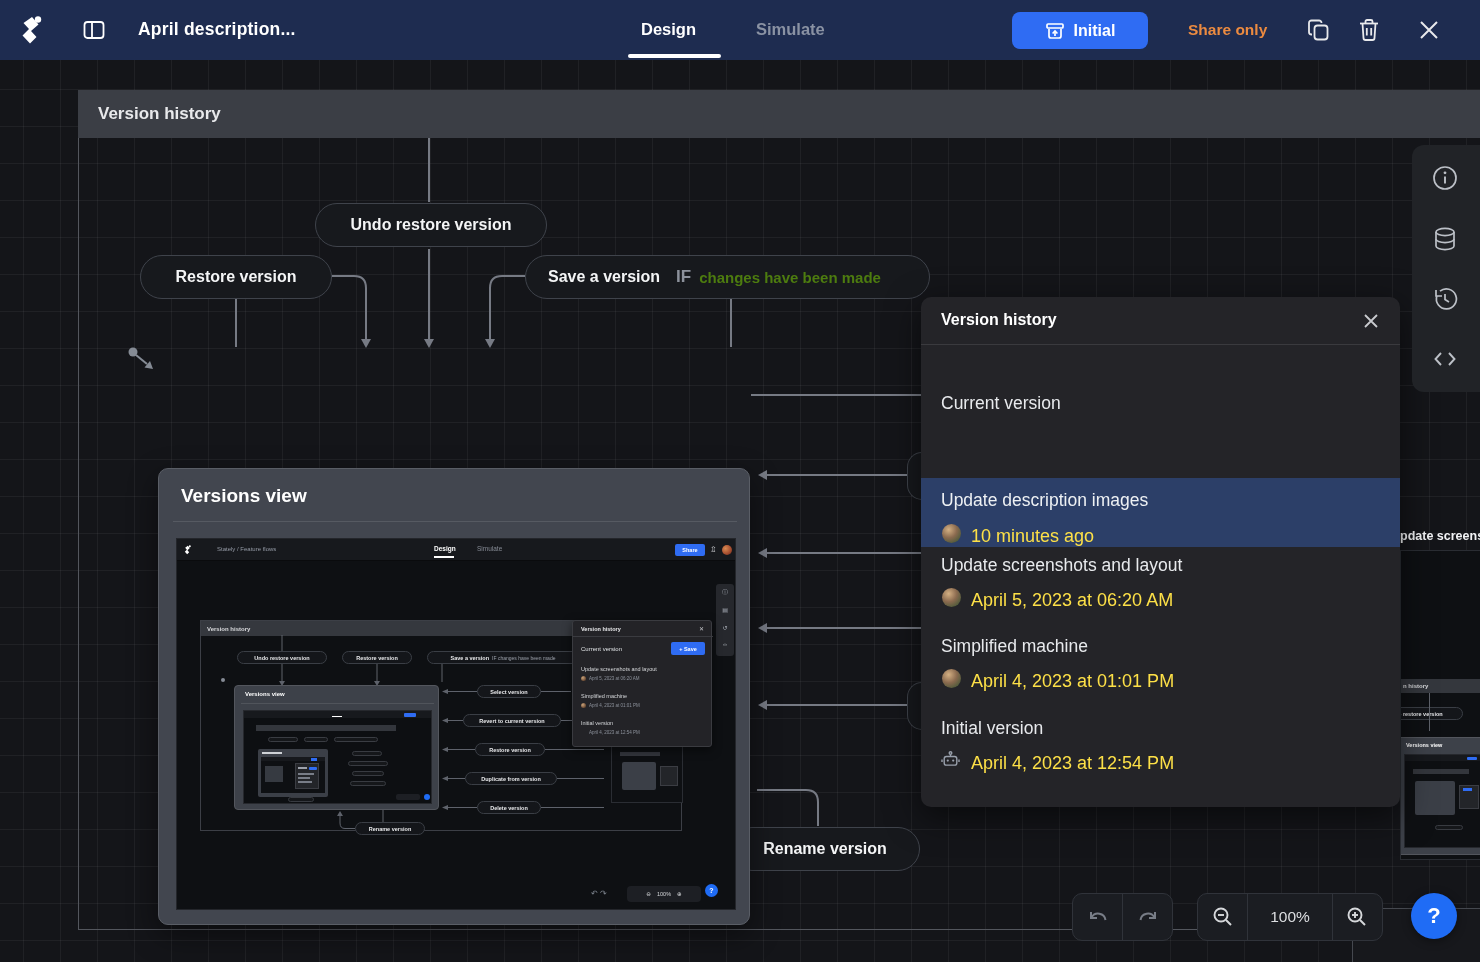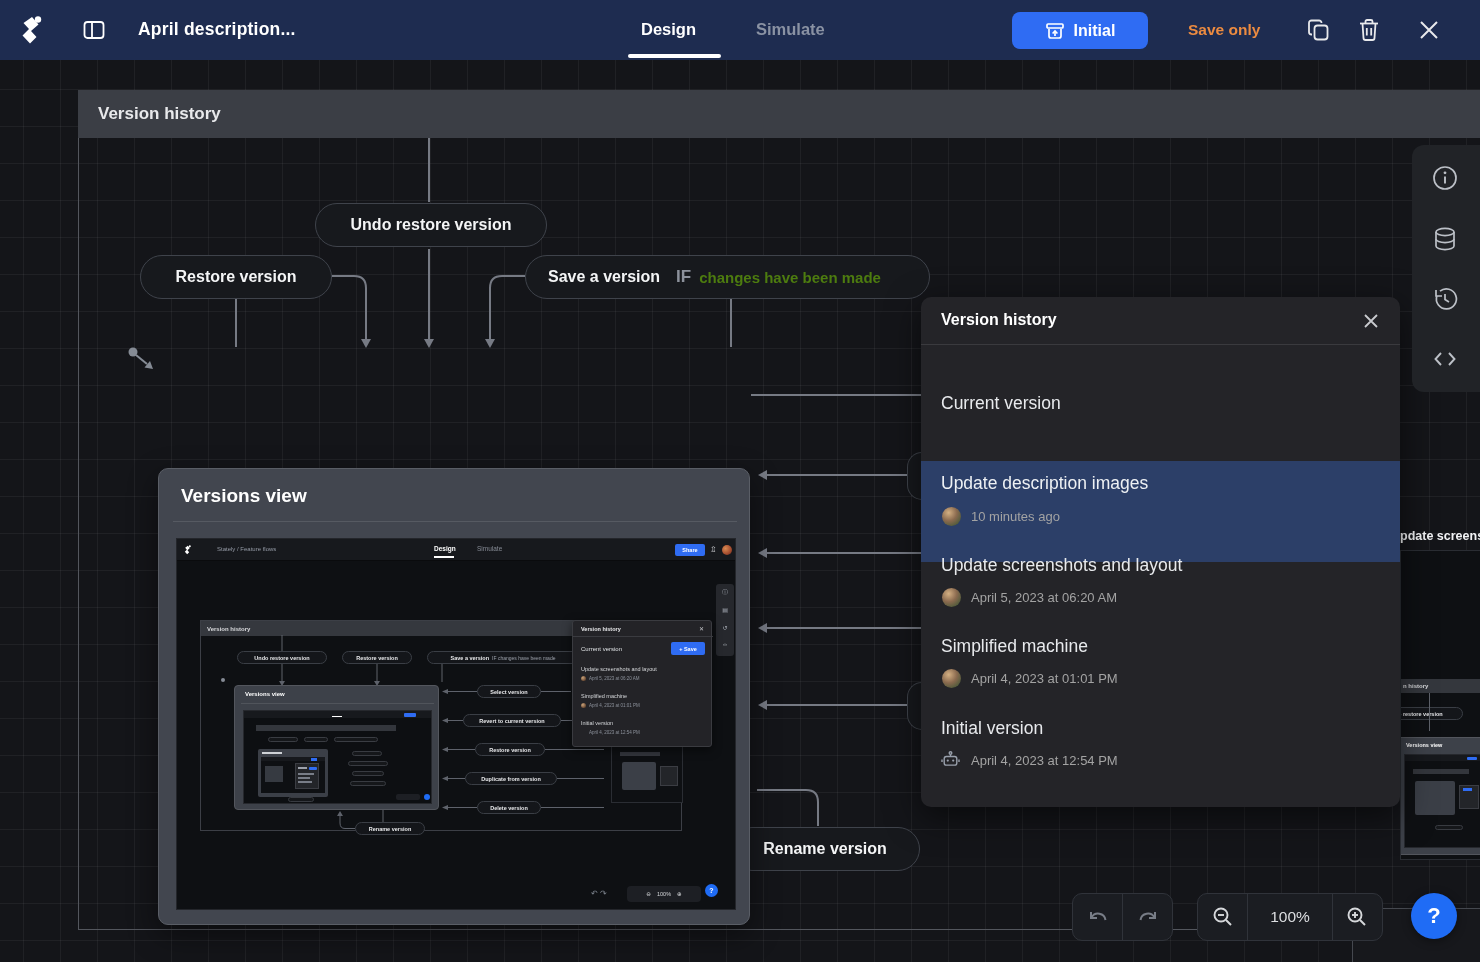--- a/index.html
+++ b/index.html
@@ -95,21 +95,21 @@
   .corner-frame { position:absolute; left:1352px; top:848px; width:200px; height:141px; border:1px solid #45484F; border-radius:8px; background:#17181C; z-index:2; }
 
   
   .panel { position:absolute; left:921px; top:297px; width:479px; height:510px; background:#242428; border-radius:10px; z-index:20; box-shadow:0 10px 34px rgba(0,0,0,.55); overflow:hidden; }
   .panel-header-title { position:absolute; left:20px; top:14px; font-size:16px; font-weight:bold; color:#FFFFFF; }
   .panel-x { position:absolute; right:20px; top:15px; width:18px; height:18px; cursor:pointer; }
   .panel-divider { position:absolute; left:0; top:47px; width:479px; height:1px; background:#3A3A3E; }
   .prow { position:absolute; left:0; width:479px; cursor:pointer; }
   .prow.selected { background:#2C3F68; }
   .prow-title { position:absolute; left:20px; font-size:17.5px; color:#E8EAED; }
-  .prow-meta { position:absolute; left:50px; font-size:13px; color:#a3a3a3; }
+  .prow-meta { position:absolute; left:50px; font-size:18px; color:#fde047; }
   .prow-avatar { position:absolute; left:21px; width:19px; height:19px; border-radius:50%; background:radial-gradient(circle at 35% 30%, #d4b083 0%, #8a6a4f 45%, #4e5a3a 80%, #2e3528 100%); }
   .prow-robot { position:absolute; left:20px; width:19px; height:19px; }
 
   
   .rtoolbar { position:absolute; left:1412px; top:145px; width:68px; height:247px; background:#212327; border-radius:12px 0 0 12px; z-index:30; }
   .rtb-ic { position:absolute; left:19px; width:28px; height:28px; cursor:pointer; }
 
   
   .bgrp { position:absolute; top:893px; height:48px; background:#1B1D22; border:1px solid #30333A; border-radius:10px; display:flex; z-index:30; }
   .bgrp .cell { width:50px; height:100%; display:flex; align-items:center; justify-content:center; cursor:pointer; }
@@ -373,21 +373,21 @@
     <div class="panel-header-title">Version history</div>
     <svg class="panel-x" viewBox="0 0 18 18">
       <path d="M3 3 L15 15 M15 3 L3 15" stroke="#C9CBCF" stroke-width="1.8" fill="none"></path>
     </svg>
     <div class="panel-divider"></div>
 
     <div class="prow" style="top:63px; height:97px;">
       <div class="prow-title" style="top:33px;">Current version</div>
     </div>
 
-    <div class="prow selected" style="top:164px; height:101px;">
+    <div class="prow selected" style="top:181px; height:69px;">
       <div class="prow-title" style="top:12px; color:#EEF1F4;">Update description images</div>
       <div class="prow-avatar" style="top:46px;"></div>
       <div class="prow-meta" style="top:48px;">10 minutes ago</div>
     </div>
 
     <div class="prow" style="top:246px; height:77px;">
       <div class="prow-title" style="top:12px;">Update screenshots and layout</div>
       <div class="prow-avatar" style="top:45px;"></div>
       <div class="prow-meta" style="top:47px;">April 5, 2023 at 06:20 AM</div>
     </div>
@@ -509,21 +509,21 @@
         <g stroke="#fff" stroke-width="1.7" fill="none">
           <rect x="2" y="3" width="16" height="4" rx="1"></rect>
           <path d="M4 8 V15 A2 2 0 0 0 6 17 H14 A2 2 0 0 0 16 15 V8"></path>
           <path d="M10 15 V10.5"></path>
           <path d="M7.6 12.5 L10 10 L12.4 12.5"></path>
         </g>
       </svg>
       <span>Initial</span>
     </div>
 
-    <div class="view-only">Save only</div>
+    <div class="view-only">Share only</div>
 
     <svg class="tb-icon" style="left:1306px;" viewBox="0 0 26 26">
       <g stroke="#E8E9EC" stroke-width="1.8" fill="none">
         <rect x="8.5" y="8.5" width="13" height="14" rx="3"></rect>
         <path d="M6 17.5 H5.5 A2.5 2.5 0 0 1 3 15 V6 A2.5 2.5 0 0 1 5.5 3.5 H13 A2.5 2.5 0 0 1 15.5 6"></path>
       </g>
     </svg>
     <svg class="tb-icon" style="left:1356px;" viewBox="0 0 26 26">
       <g stroke="#E8E9EC" stroke-width="1.8" fill="none">
         <path d="M4 6.5 H22"></path>

